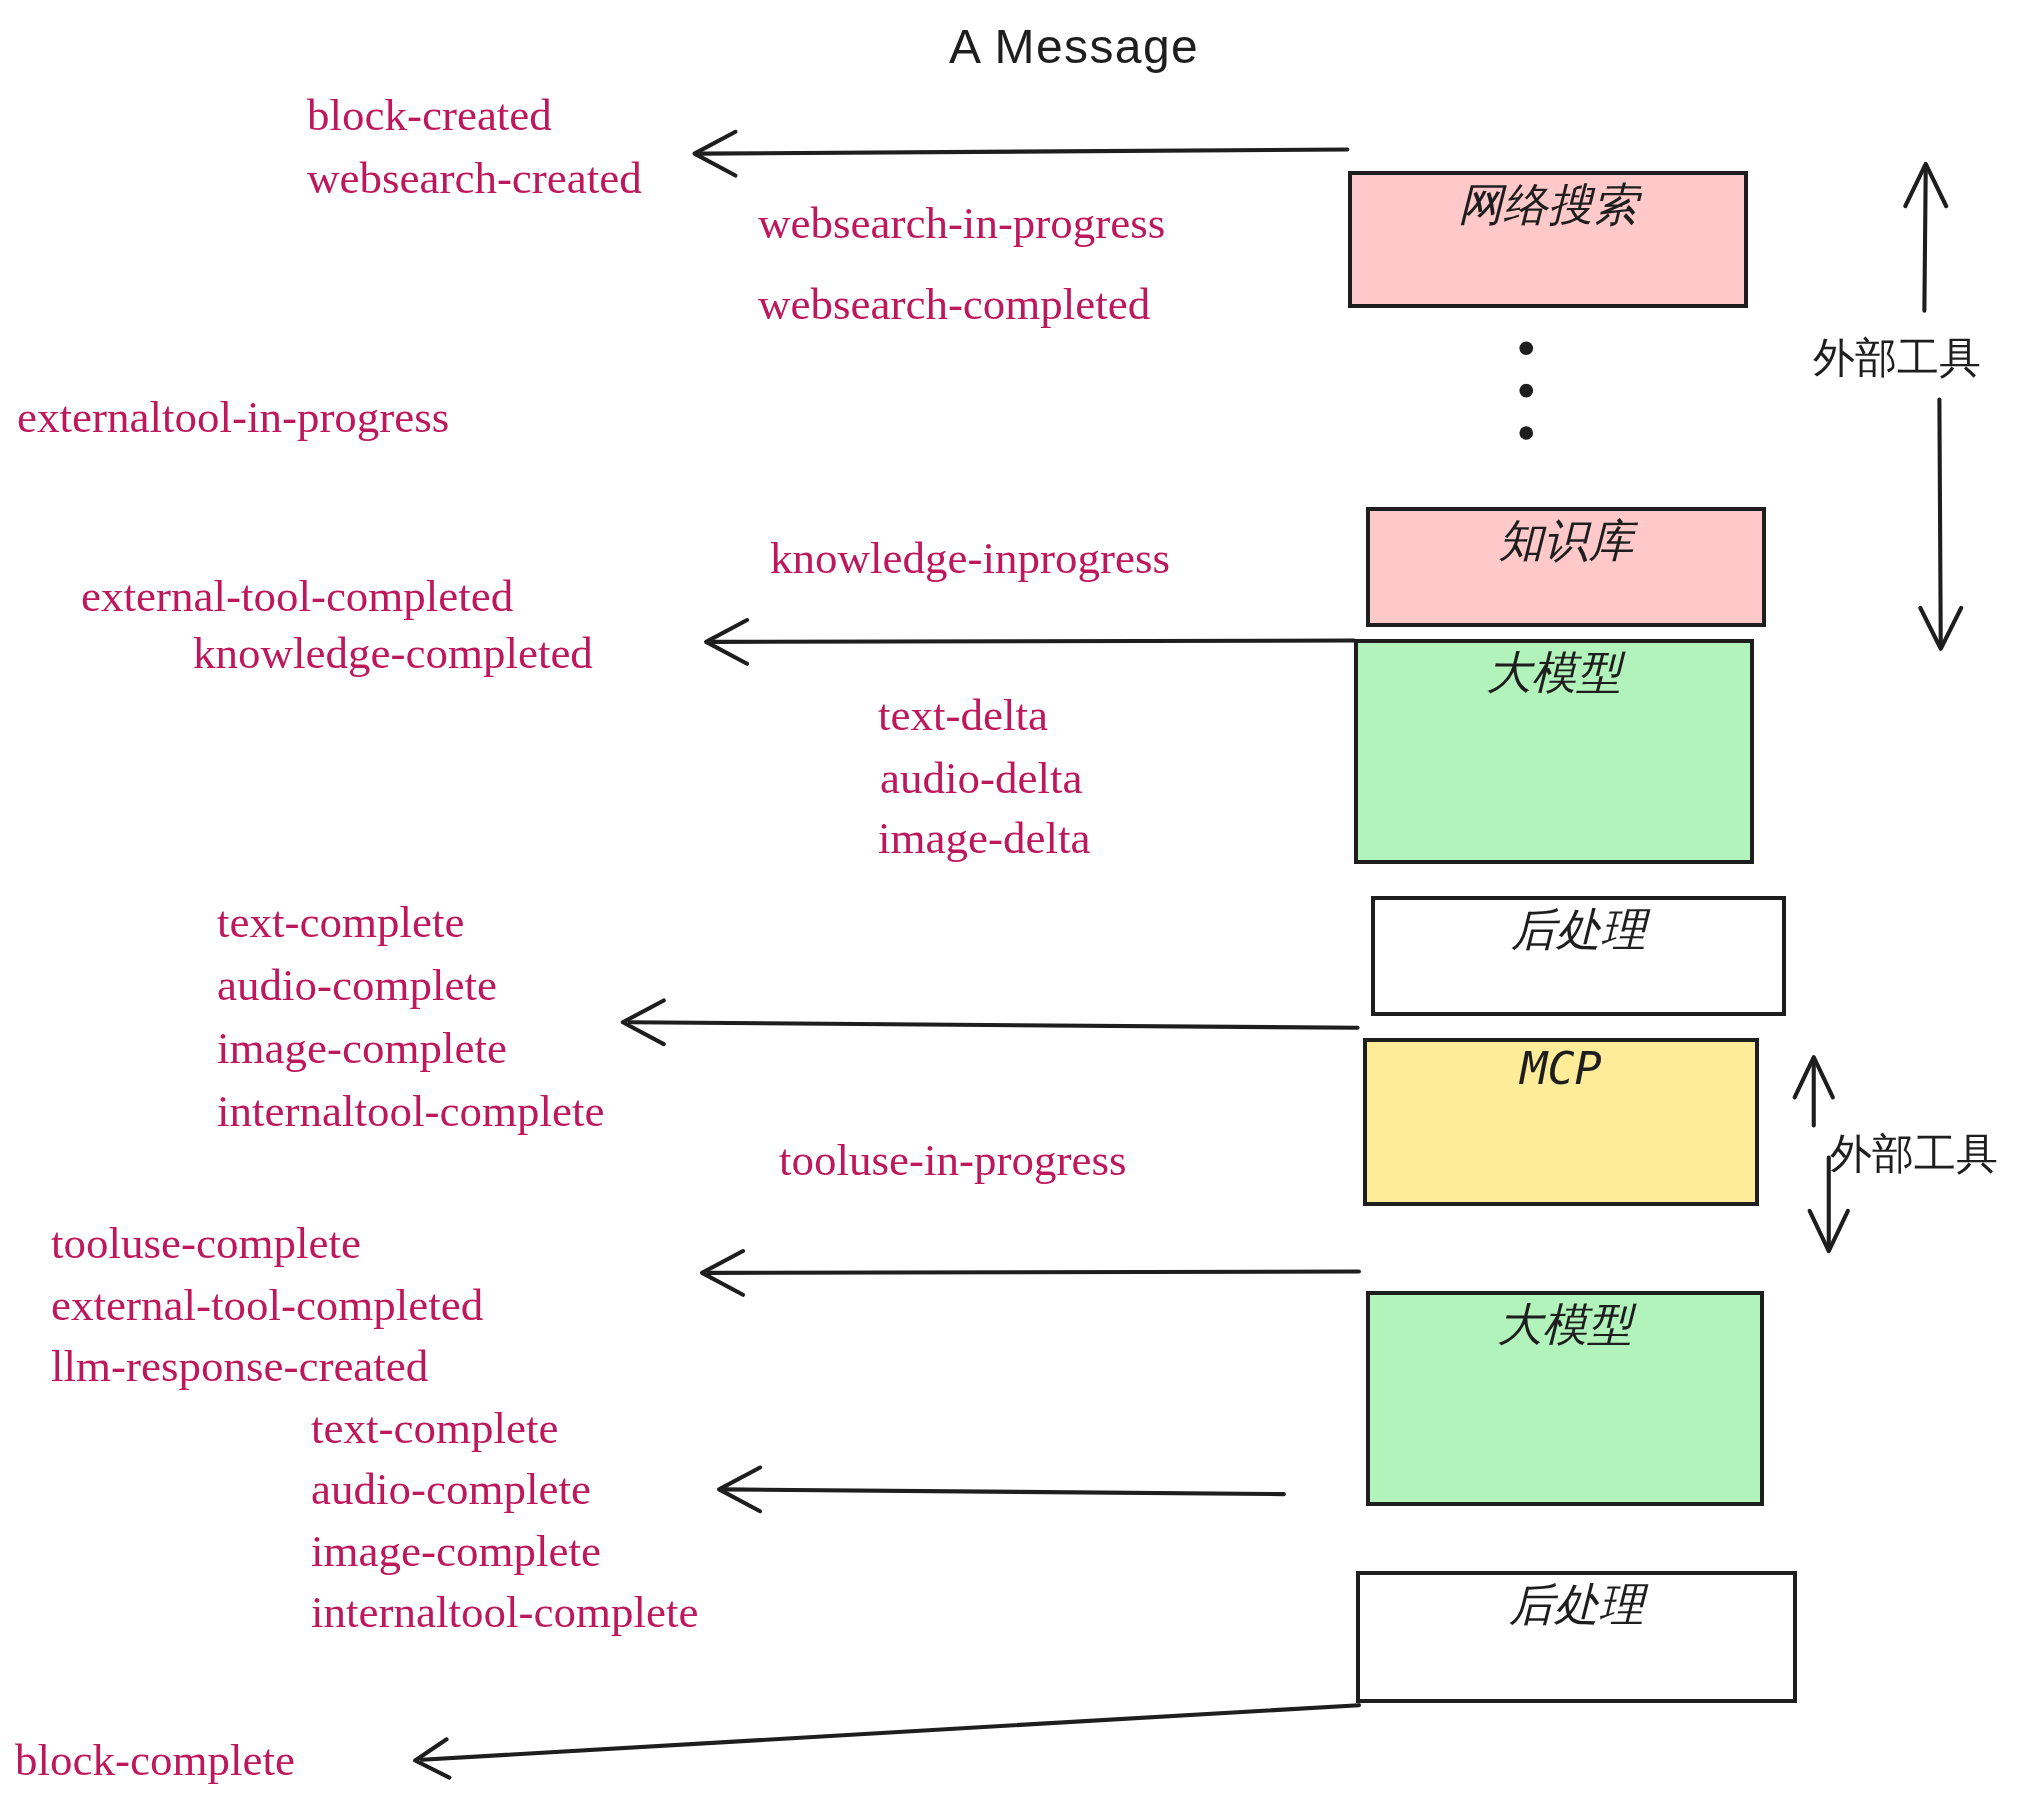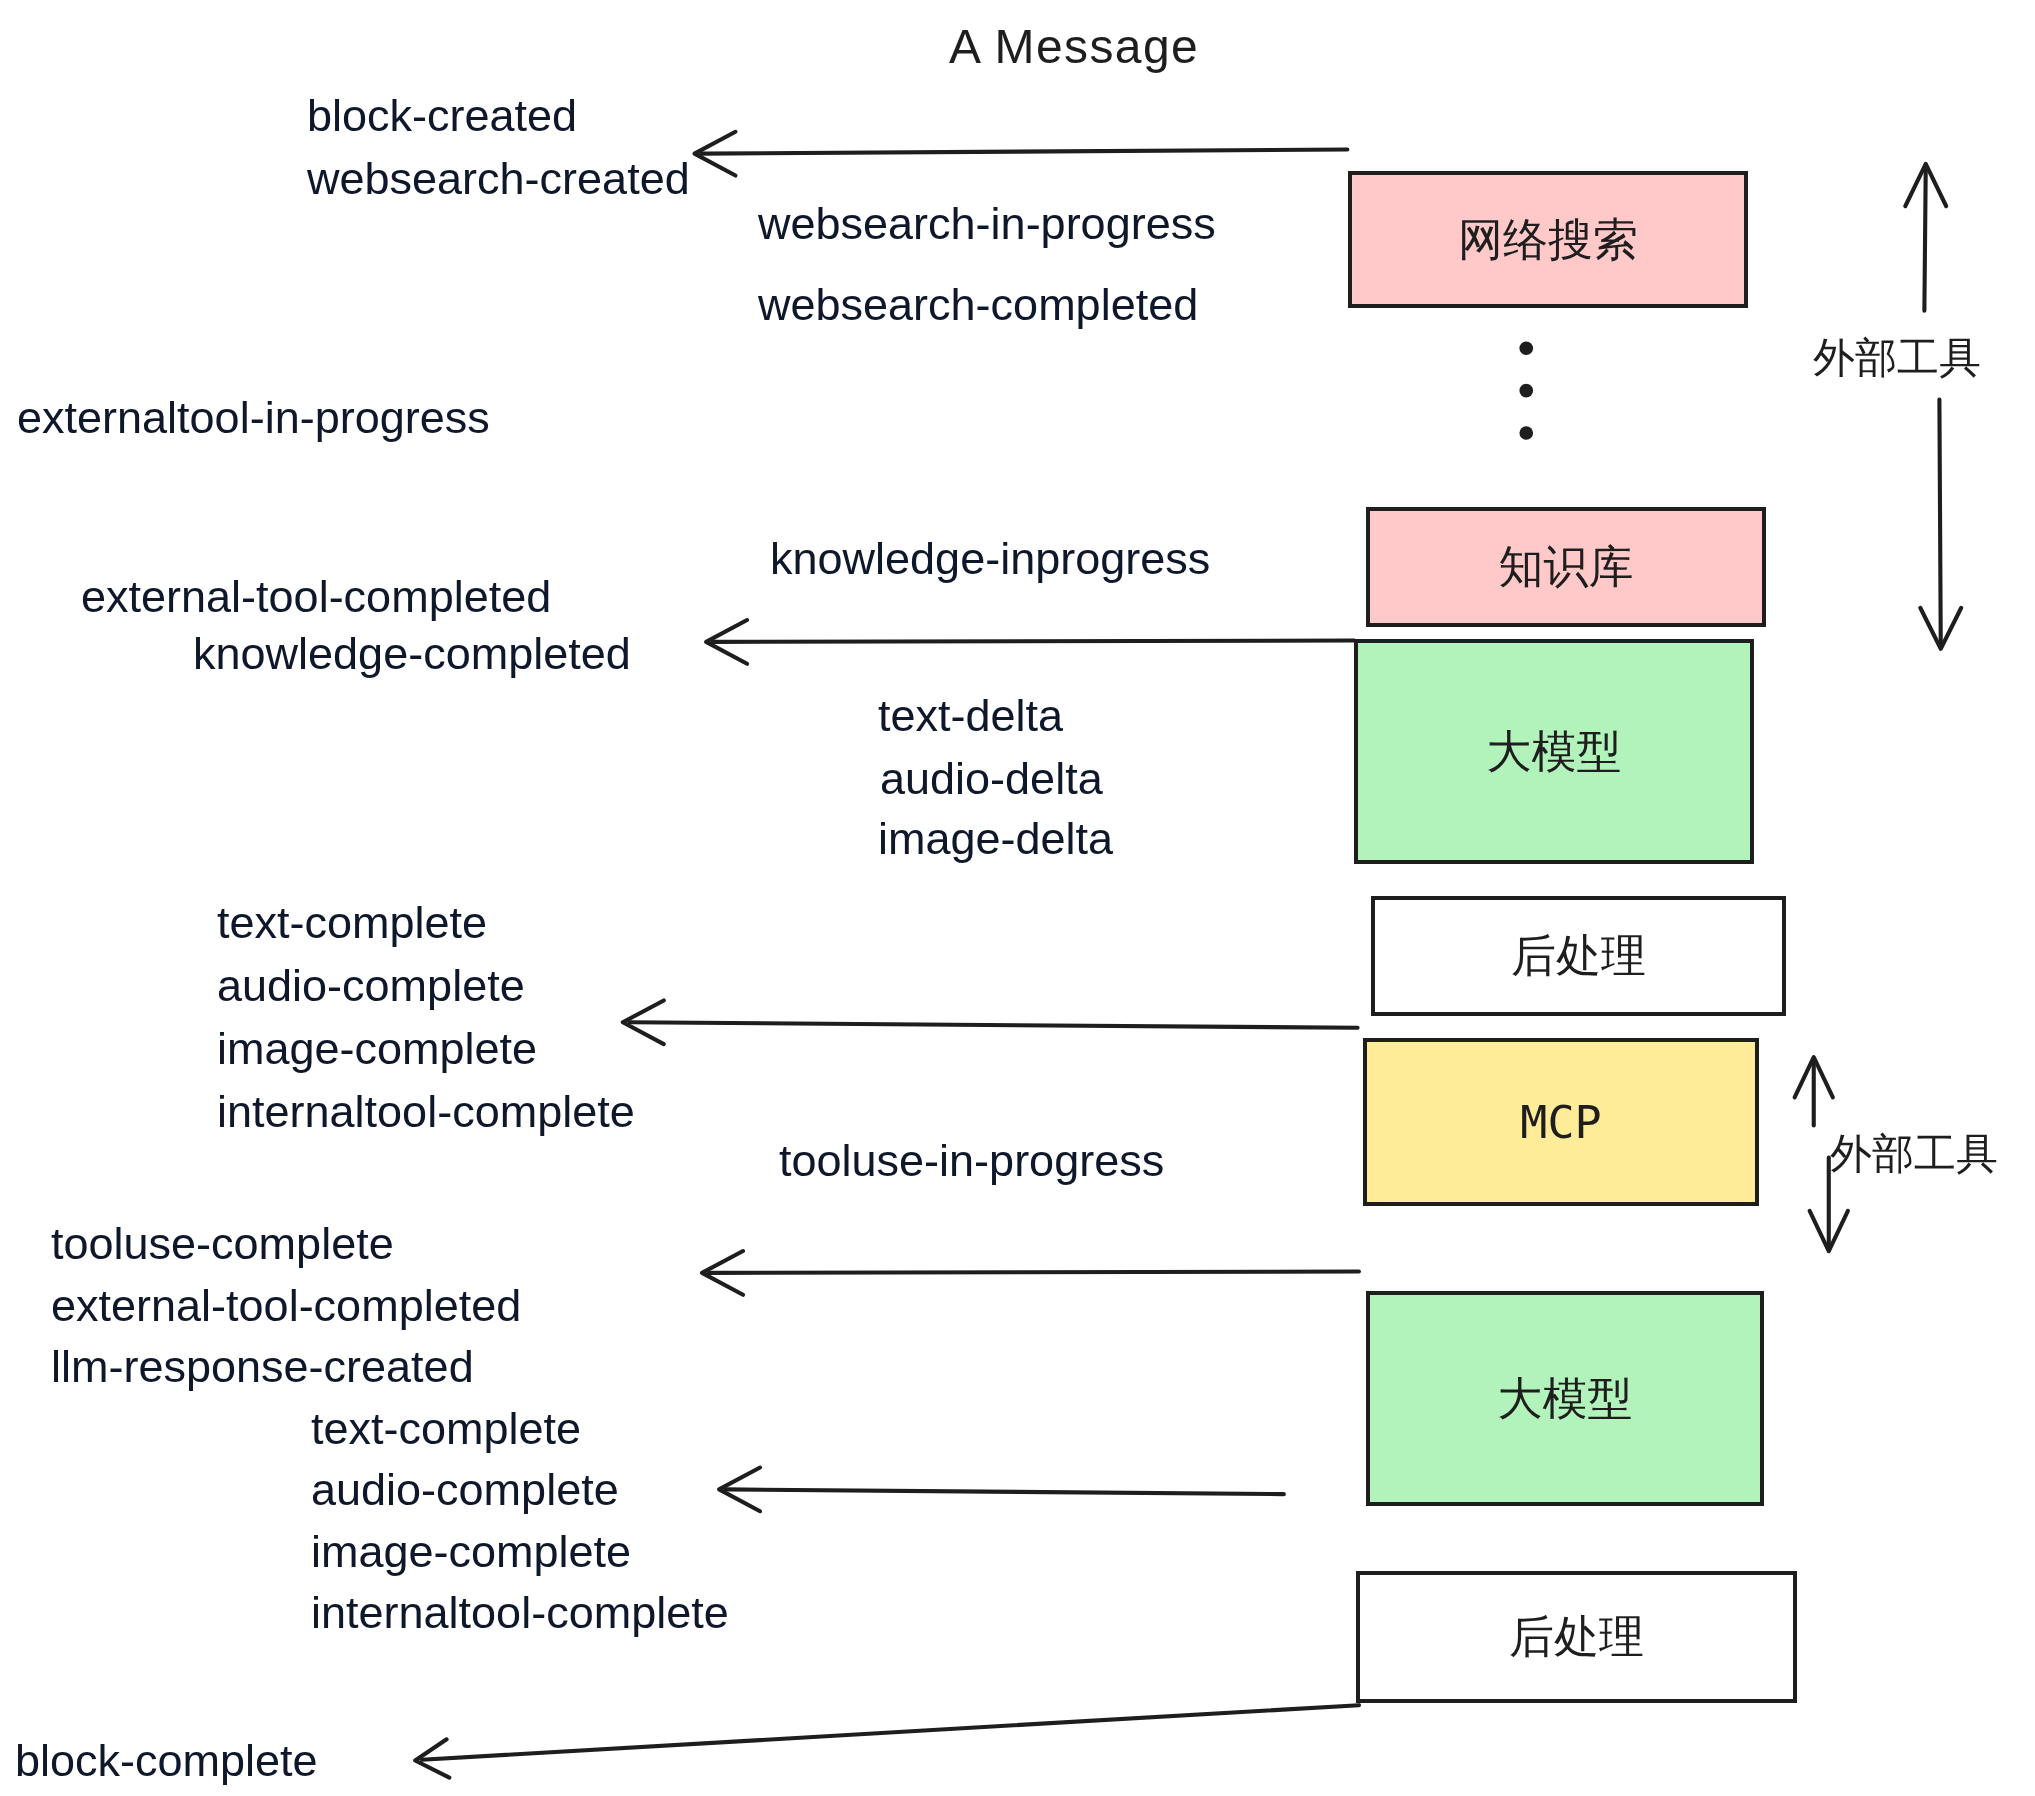--- a/index.html
+++ b/index.html
@@ -1,21 +1,21 @@
 <!DOCTYPE html>
 <html style="font-size:11px"><head>
 <meta charset="utf-8">
 <style>
   html,body{margin:0;padding:0;background:#ffffff;}
   #canvas{position:relative;width:2035px;height:1796px;background:#ffffff;overflow:hidden;
           font-family:"DejaVu Sans Mono", monospace;color:#1e1e1e;}
   .evt{position:absolute;white-space:nowrap;font-size:45px;line-height:1.15;
-       font-family:Liberation Sans, sans-serif;color:#0f172a;}
+       font-family:Liberation Serif, serif;color:#be185d;}
   .box{position:absolute;box-sizing:border-box;border:4.1px solid #1e1e1e;
-       display:flex;align-items:center;justify-content:center;}
+       display:flex;justify-content:center;font-style:italic;}
   .box-label{font-family:"DejaVu Sans","Liberation Sans",sans-serif;font-size:45px;color:#1e1e1e;white-space:nowrap;}
   .box-label.mono{font-family:"DejaVu Sans Mono",monospace;}
   .side-label{position:absolute;white-space:nowrap;font-size:42px;
        font-family:"DejaVu Sans","Liberation Sans",sans-serif;color:#1e1e1e;}
   .title{position:absolute;white-space:nowrap;font-size:48px;letter-spacing:1.4px;
        font-family:Liberation Sans, sans-serif;color:#1e1e1e;}
   svg.overlay{position:absolute;left:0;top:0;pointer-events:none;}
   
   #e0{left:307px;top:90px}   #e1{left:307px;top:153px}
   #e2{left:758px;top:198px}  #e3{left:758px;top:279px}

